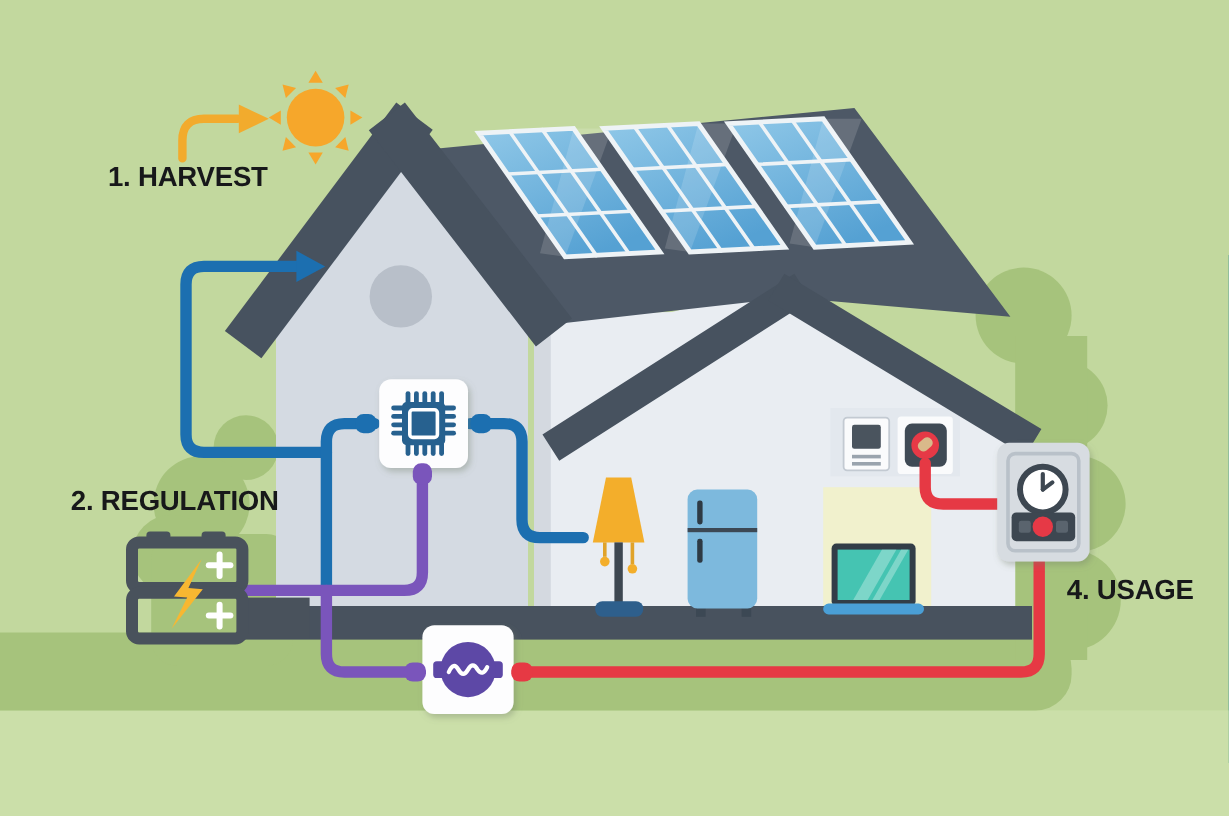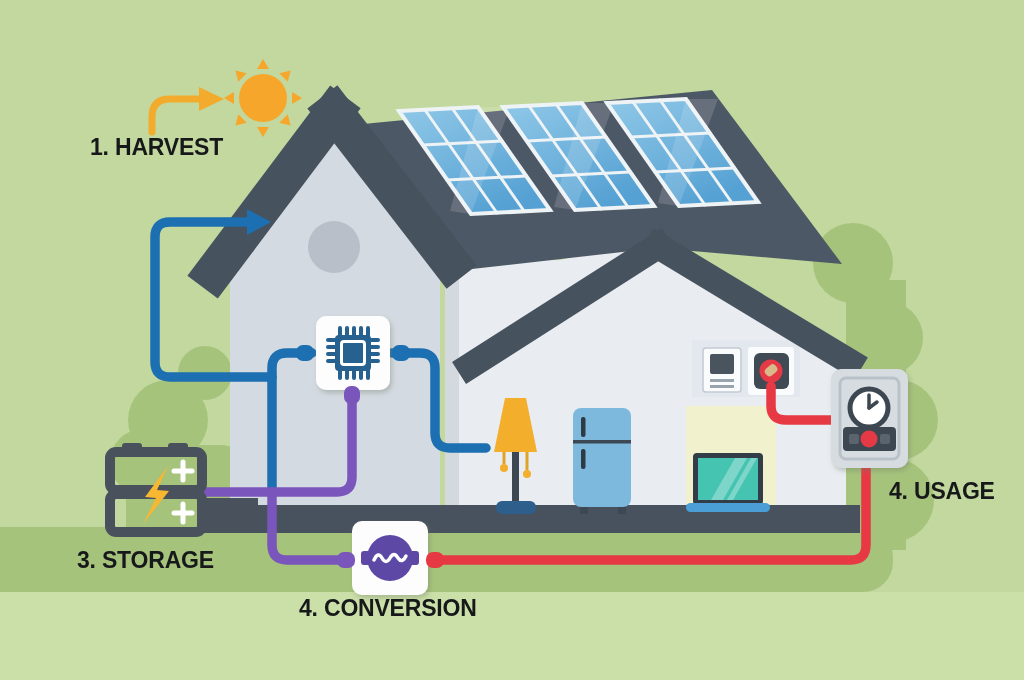--- a/index.html
+++ b/index.html
@@ -235,17 +235,16 @@
         <line x1="869" y1="408" x2="877" y2="402" stroke="#3d4751" stroke-width="3.5" stroke-linecap="round"></line>
       </g>
       <rect x="843" y="427" width="53" height="24" rx="4" fill="#3d4751"></rect>
       <rect x="849" y="434" width="10" height="10" rx="2" fill="#5a646e"></rect>
       <circle cx="869" cy="439" r="8.5" fill="#e63946"></circle>
       <rect x="880" y="434" width="10" height="10" rx="2" fill="#5a646e"></rect>
     </g>
   </svg>
 
   <div class="step-label" style="left:90px;top:134px;">1. HARVEST</div>
-  <div class="step-label" style="left:77px;top:547px;">3. STORAGE</div>
-  <div class="step-label" style="left:299px;top:595px;">4. CONVERSION</div>
+  <div class="step-label" style="left:59px;top:404px;">2. REGULATION</div>
   <div class="step-label" style="left:889px;top:478px;">4. USAGE</div>
 
 </div>
 
 </body></html>

